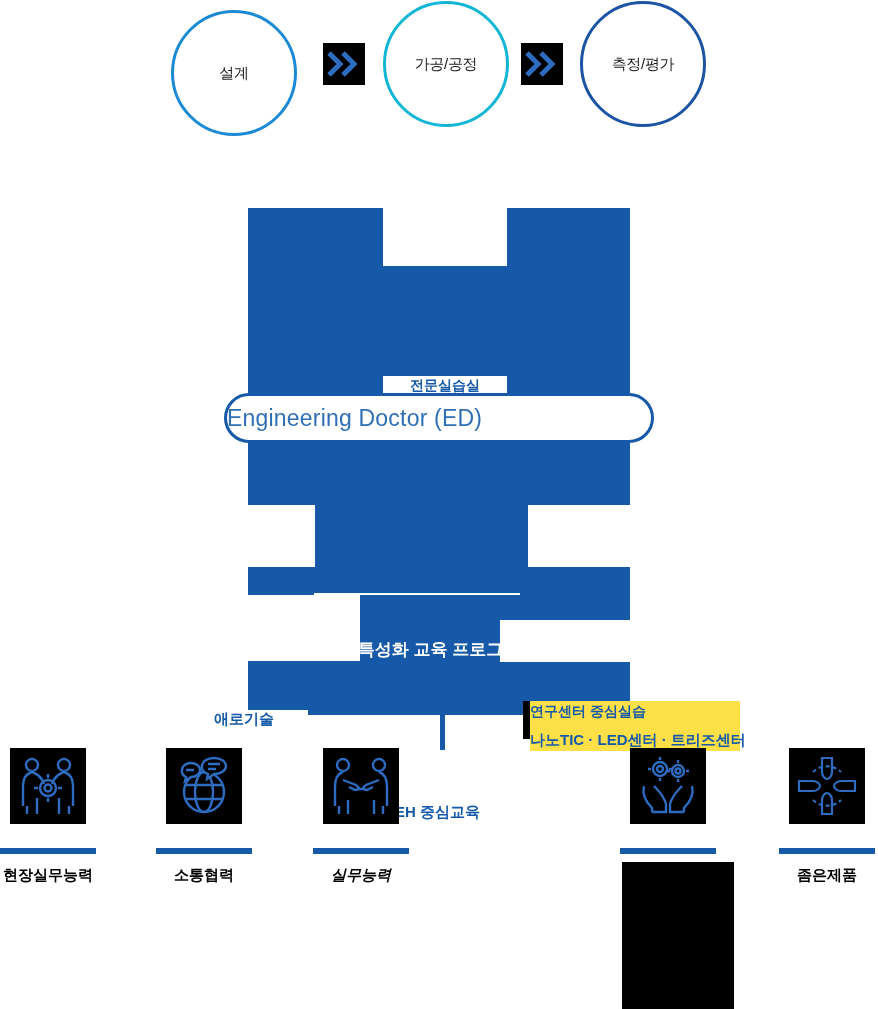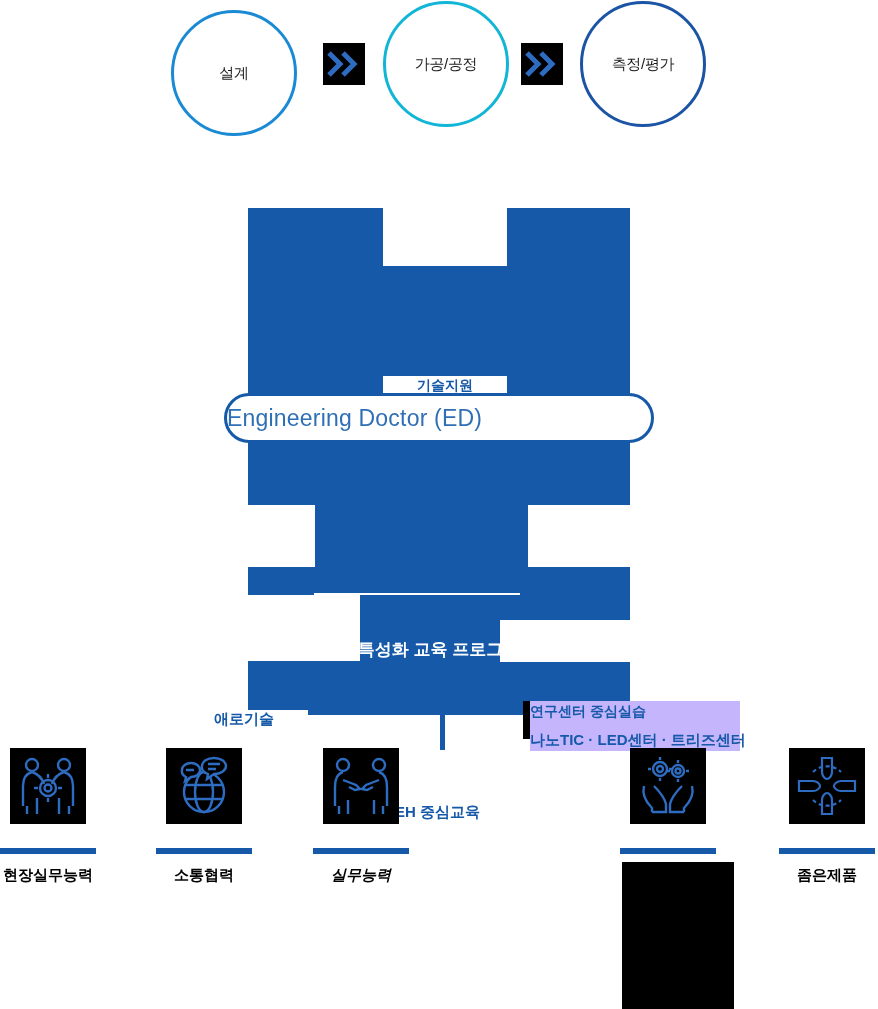--- a/index.html
+++ b/index.html
@@ -140,21 +140,21 @@
     font-weight: bold;
     color: #1559a8;
     background: #ffffff;
   }
   #lbl-center {
     left: 530px; top: 521px;
     width: 210px;
     font-size: 14px;
     font-weight: bold;
     color: #1559a8;
-    background: #c4b5fd;
+    background: #fde047;
     text-align: left;
     line-height: 1.45;
   }
   #lbl-center .sub { font-size: 15px; display: block; margin-top: 8px; }
   .redact {
     position: absolute;
     background: #000000;
   }
   #redact-center { left: 523px; top: 521px; width: 22px; height: 38px; }
 
@@ -263,21 +263,21 @@
   <div class="blk" id="core-lower"></div>
   <div class="blk" id="core-stub"></div>
 
   <div class="cut" id="cut-top"></div>
   <div class="cut" id="cut-left"></div>
   <div class="cut" id="cut-right"></div>
   <div class="cut" id="cut-bottomL"></div>
   <div class="cut" id="cut-bottomR"></div>
 
   <div class="core-label" id="lbl-lab">
-    <div>기술지원</div>
+    <div>전문실습실</div>
     <div>+</div>
     <div>그린기술설계</div>
   </div>
 
   <div id="ed-pill">
     <span>Engineering Doctor (ED)</span>
   </div>
 
   <div class="core-label" id="lbl-program">특성화 교육 프로그램</div>
 

